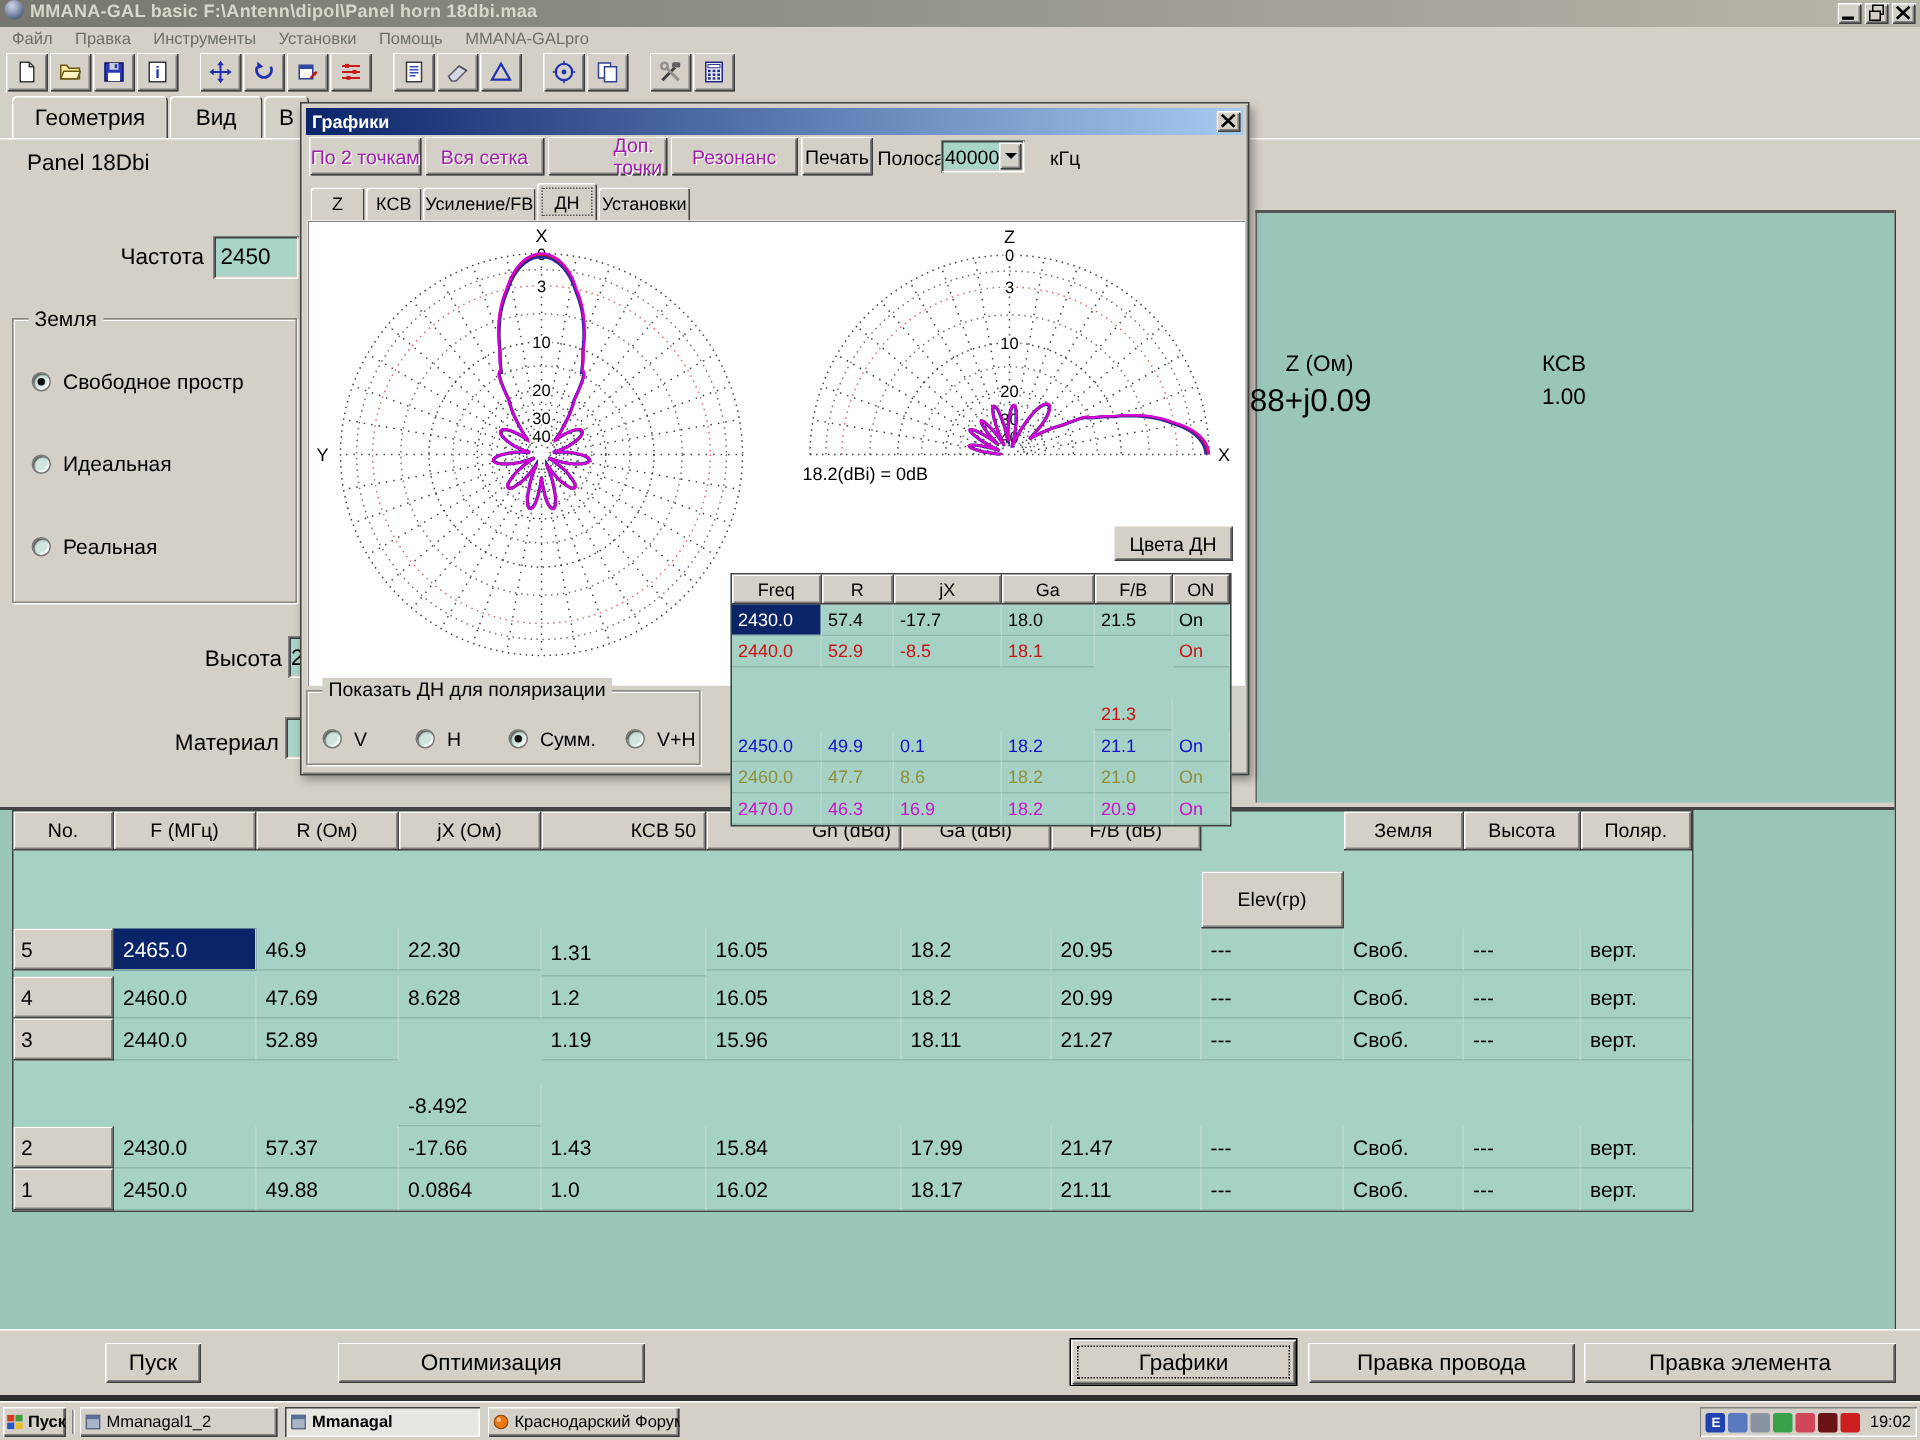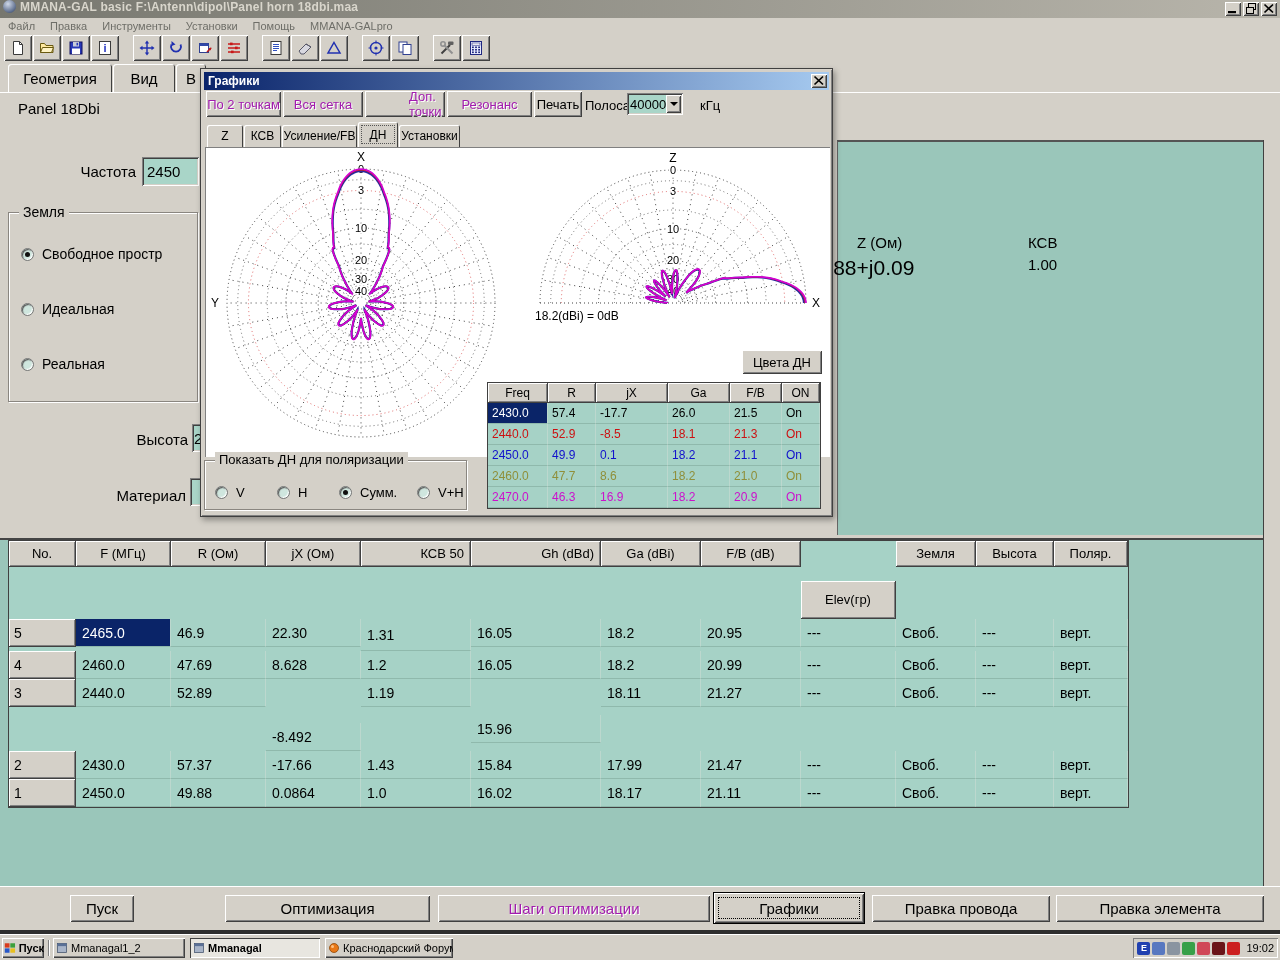--- a/index.html
+++ b/index.html
@@ -347,21 +347,21 @@
       <div class="td" style="height: 28px;">20.99</div>
       <div class="td" style="height: 28px;">---</div>
       <div class="td" style="height: 28px;">Своб.</div>
       <div class="td" style="height: 28px;">---</div>
       <div class="td" style="height: 28px;">верт.</div>
       <div class="rowhead" style="height: 28px;">3</div>
       <div class="td" style="height: 28px;">2440.0</div>
       <div class="td" style="height: 28px;">52.89</div>
       <div class="td" style="height: 28px; margin-top: 44px;">-8.492</div>
       <div class="td" style="height: 28px;">1.19</div>
-      <div class="td" style="height: 28px; margin-top: 36px;">15.96</div>
+      <div class="td" style="height: 28px;">15.96</div>
       <div class="td" style="height: 28px;">18.11</div>
       <div class="td" style="height: 28px;">21.27</div>
       <div class="td" style="height: 28px;">---</div>
       <div class="td" style="height: 28px;">Своб.</div>
       <div class="td" style="height: 28px;">---</div>
       <div class="td" style="height: 28px;">верт.</div>
       <div class="rowhead" style="height: 28px;">2</div>
       <div class="td" style="height: 28px;">2430.0</div>
       <div class="td" style="height: 28px;">57.37</div>
       <div class="td" style="height: 28px;">-17.66</div>
@@ -382,21 +382,20 @@
       <div class="td" style="height: 28px;">18.17</div>
       <div class="td" style="height: 28px;">21.11</div>
       <div class="td" style="height: 28px;">---</div>
       <div class="td" style="height: 28px;">Своб.</div>
       <div class="td" style="height: 28px;">---</div>
       <div class="td" style="height: 28px;">верт.</div>
     </div>
   <div id="btnbar">
       <div class="btn" style="left: 70px; width: 64px; top: 8px; height: 27px; font-size: 15px;">Пуск</div>
       <div class="btn" style="left: 225px; width: 205px; top: 8px; height: 27px; font-size: 15px;">Оптимизация</div>
-      <div class="btn disabled" style="left: 438px; width: 272px; top: 8px; height: 27px; font-size: 15px;">Шаги оптимизации</div>
       <div class="btn focused" style="left: 714px; width: 150px; top: 6px; height: 30px; font-size: 15px;">Графики</div>
       <div class="btn" style="left: 872px; width: 178px; top: 8px; height: 27px; font-size: 15px;">Правка провода</div>
       <div class="btn" style="left: 1056px; width: 208px; top: 8px; height: 27px; font-size: 15px;">Правка элемента</div>
     </div>
   <div id="btm-line"></div>
 
   <div id="dialog">
     <div id="dlg-title">
       <span>Графики</span>
       <div id="dlg-close" class="raised">
@@ -538,28 +537,28 @@
     <div class="grid-table" id="freq-table" style="left: 286px; top: 313px; grid-template-columns: 60px 48px 72px 62px 52px 38px;">
         <div class="th" style="height: 20px;">Freq</div>
         <div class="th" style="height: 20px;">R</div>
         <div class="th" style="height: 20px;">jX</div>
         <div class="th" style="height: 20px;">Ga</div>
         <div class="th" style="height: 20px;">F/B</div>
         <div class="th" style="height: 20px;">ON</div>
         <div class="td sel" style="height: 21px; color: rgb(0, 0, 0);">2430.0</div>
         <div class="td" style="height: 21px; color: rgb(0, 0, 0);">57.4</div>
         <div class="td" style="height: 21px; color: rgb(0, 0, 0);">-17.7</div>
-        <div class="td" style="height: 21px; color: rgb(0, 0, 0);">26.0</div>
+        <div class="td" style="height: 21px; color: rgb(0, 0, 0);">18.0</div>
         <div class="td" style="height: 21px; color: rgb(0, 0, 0);">21.5</div>
         <div class="td" style="height: 21px; color: rgb(0, 0, 0);">On</div>
         <div class="td" style="height: 21px; color: rgb(204, 17, 17);">2440.0</div>
         <div class="td" style="height: 21px; color: rgb(204, 17, 17);">52.9</div>
         <div class="td" style="height: 21px; color: rgb(204, 17, 17);">-8.5</div>
         <div class="td" style="height: 21px; color: rgb(204, 17, 17);">18.1</div>
-        <div class="td" style="height: 21px; color: rgb(204, 17, 17);">21.3</div>
+        <div class="td" style="height: 21px; color: rgb(204, 17, 17); margin-top: 42px;">21.3</div>
         <div class="td" style="height: 21px; color: rgb(204, 17, 17);">On</div>
         <div class="td" style="height: 21px; color: rgb(17, 17, 204);">2450.0</div>
         <div class="td" style="height: 21px; color: rgb(17, 17, 204);">49.9</div>
         <div class="td" style="height: 21px; color: rgb(17, 17, 204);">0.1</div>
         <div class="td" style="height: 21px; color: rgb(17, 17, 204);">18.2</div>
         <div class="td" style="height: 21px; color: rgb(17, 17, 204);">21.1</div>
         <div class="td" style="height: 21px; color: rgb(17, 17, 204);">On</div>
         <div class="td" style="height: 21px; color: rgb(143, 143, 58);">2460.0</div>
         <div class="td" style="height: 21px; color: rgb(143, 143, 58);">47.7</div>
         <div class="td" style="height: 21px; color: rgb(143, 143, 58);">8.6</div>

